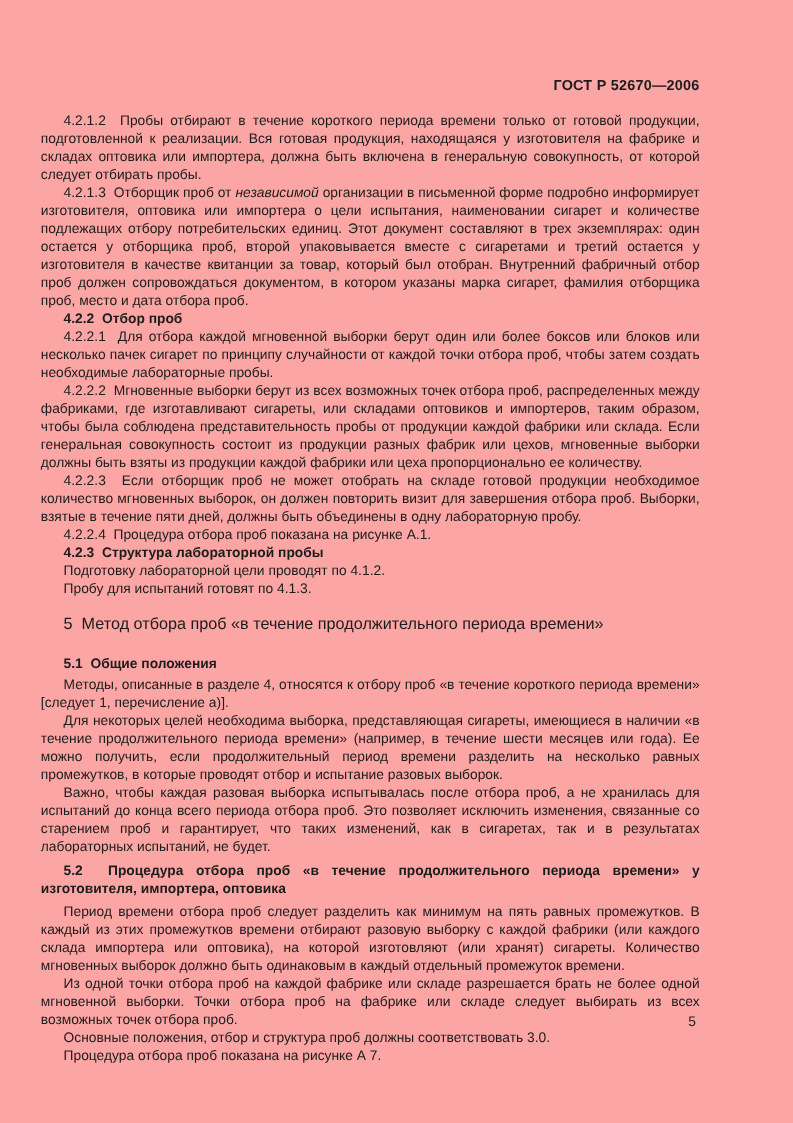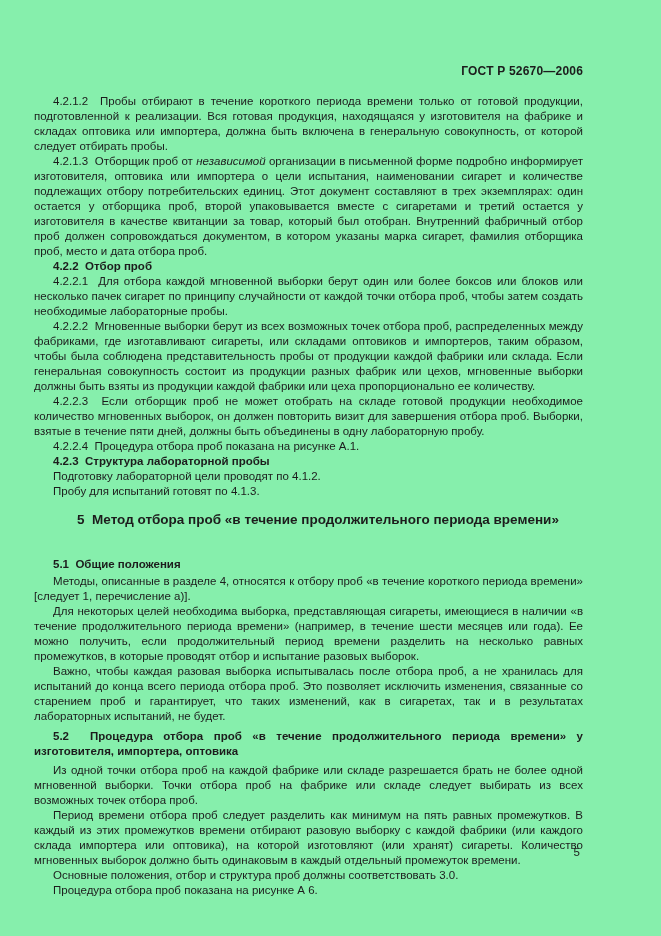--- a/index.html
+++ b/index.html
@@ -1,21 +1,21 @@
 <!DOCTYPE html>
 <html lang="ru"><head>
 <meta charset="utf-8">
 <style>
   * { margin: 0; padding: 0; box-sizing: border-box; }
   html, body { background: #ffffff; }
   .page {
     position: relative;
     width: 661px;
     height: 936px;
-    background: #86efac;
+    background: #fca5a5;
     font-family: "Liberation Sans", sans-serif;
     color: #1c1c1c;
     overflow: hidden;
   }
   .textblock {
     position: absolute;
     left: 34px;
     top: 64px;
     width: 549px;
   }
@@ -36,25 +36,25 @@
   p.bold-head {
     font-size: 11.5px;
     line-height: 15px;
     font-weight: bold;
     text-align: justify;
     text-indent: 19px;
   }
   p.section-title {
     font-size: 13.5px;
     line-height: 18px;
-    font-weight: bold;
+    font-weight: normal;
     text-indent: 19px;
-    text-align: center;
+    text-align: left;
     margin-top: 12px;
-    margin-bottom: 28px;
+    margin-bottom: 18px;
   }
   p.sub-head-1 { margin-bottom: 2px; }
   p.sub-head-2 { margin-top: 5px; margin-bottom: 4px; }
   .italic-term { font-style: italic; }
   .page-number {
     position: absolute;
     left: 34px;
     top: 845px;
     width: 546px;
     text-align: right;
@@ -96,24 +96,24 @@
     <p class="bold-head sub-head-1">5.1&nbsp; Общие положения</p>
 
     <p class="body-par">Методы, описанные в разделе 4, относятся к отбору проб «в течение короткого периода времени» [следует 1, перечисление а)].</p>
 
     <p class="body-par">Для некоторых целей необходима выборка, представляющая сигареты, имеющиеся в наличии «в течение продолжительного периода времени» (например, в течение шести месяцев или года). Ее можно получить, если продолжительный период времени разделить на несколько равных промежутков, в которые проводят отбор и испытание разовых выборок.</p>
 
     <p class="body-par">Важно, чтобы каждая разовая выборка испытывалась после отбора проб, а не хранилась для испытаний до конца всего периода отбора проб. Это позволяет исключить изменения, связанные со старением проб и гарантирует, что таких изменений, как в сигаретах, так и в результатах лабораторных испытаний, не будет.</p>
 
     <p class="bold-head sub-head-2">5.2&nbsp; Процедура отбора проб «в течение продолжительного периода времени» у изготовителя, импортера, оптовика</p>
 
+    <p class="body-par">Период времени отбора проб следует разделить как минимум на пять равных промежутков. В каждый из этих промежутков времени отбирают разовую выборку с каждой фабрики (или каждого склада импортера или оптовика), на которой изготовляют (или хранят) сигареты. Количество мгновенных выборок должно быть одинаковым в каждый отдельный промежуток времени.</p>
+
     <p class="body-par">Из одной точки отбора проб на каждой фабрике или складе разрешается брать не более одной мгновенной выборки. Точки отбора проб на фабрике или складе следует выбирать из всех возможных точек отбора проб.</p>
-
-    <p class="body-par">Период времени отбора проб следует разделить как минимум на пять равных промежутков. В каждый из этих промежутков времени отбирают разовую выборку с каждой фабрики (или каждого склада импортера или оптовика), на которой изготовляют (или хранят) сигареты. Количество мгновенных выборок должно быть одинаковым в каждый отдельный промежуток времени.</p>
 
     <p class="body-par">Основные положения, отбор и структура проб должны соответствовать 3.0.</p>
 
-    <p class="body-par">Процедура отбора проб показана на рисунке А 6.</p>
+    <p class="body-par">Процедура отбора проб показана на рисунке А 7.</p>
 
   </div>
 
   <div class="page-number">5</div>
 </div>
 
 </body></html>

